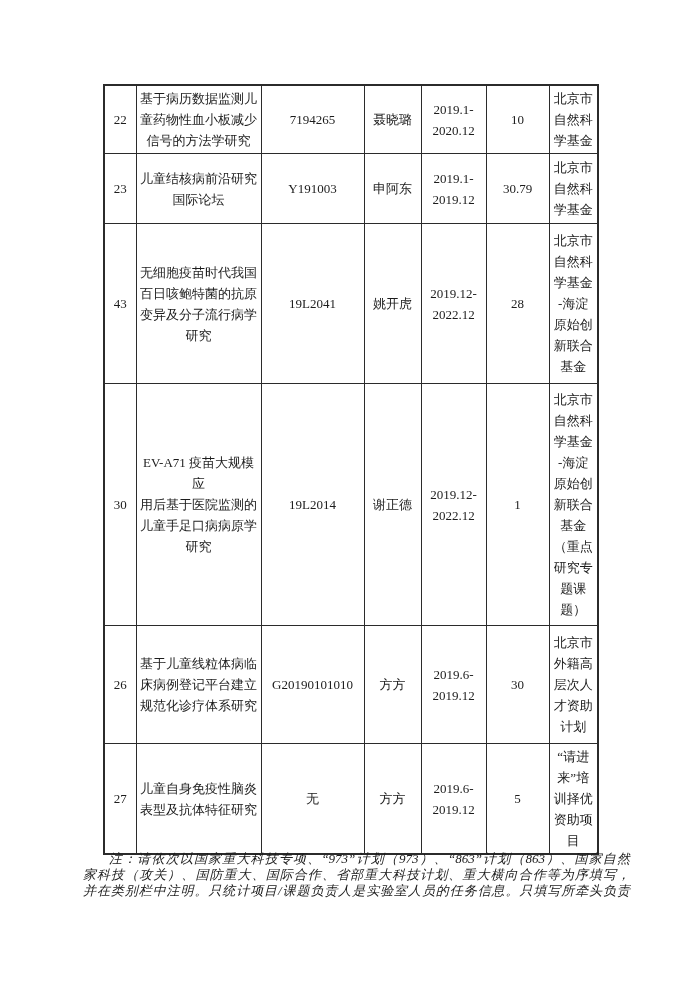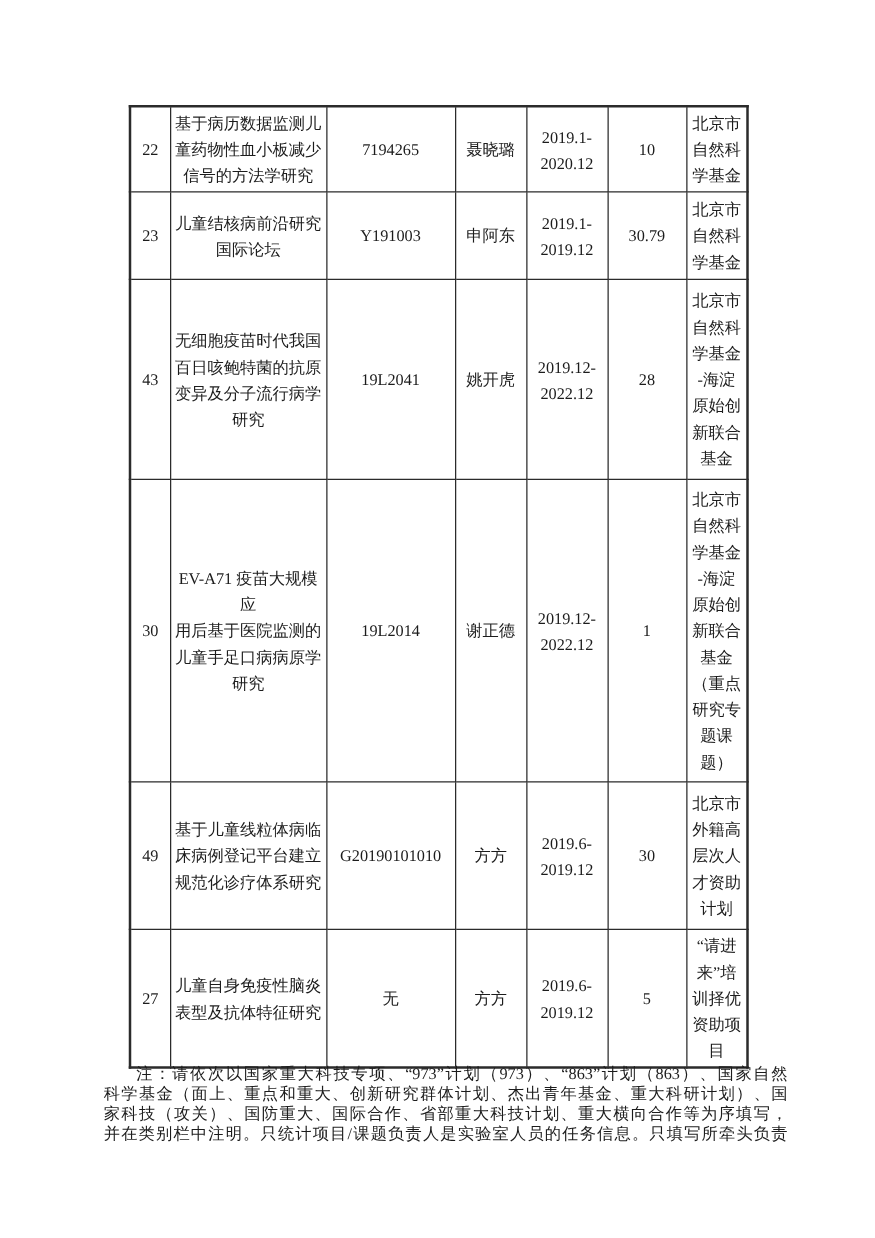--- a/index.html
+++ b/index.html
@@ -39,20 +39,21 @@
     color: #1c1c1c;
     overflow: hidden;
   }
   .footnote {
     position: absolute;
     left: 83px;
     top: 851px;
     width: 547px;
     font-size: 13px;
     line-height: 16px;
+    font-style: italic;
     color: #1c1c1c;
   }
   .footnote .fline {
     text-align: justify;
     text-align-last: justify;
   }
   .footnote .fline.first {
     text-indent: 26px;
   }
 </style>
@@ -135,21 +136,21 @@
 -海淀
 原始创
 新联合
 基金
 （重点
 研究专
 题课
 题）</td>
       </tr>
       <tr style="height:118px">
-        <td>49</td>
+        <td>26</td>
         <td>基于儿童线粒体病临
 床病例登记平台建立
 规范化诊疗体系研究</td>
         <td>G20190101010</td>
         <td>方方</td>
         <td>2019.6-
 2019.12</td>
         <td>30</td>
         <td>北京市
 外籍高
@@ -170,18 +171,17 @@
 来”培
 训择优
 资助项
 目</td>
       </tr>
     </tbody>
   </table>
 
   <div class="footnote">
     <div class="fline first">注：请依次以国家重大科技专项、“973”计划（973）、“863”计划（863）、国家自然</div>
-    <div class="fline">科学基金（面上、重点和重大、创新研究群体计划、杰出青年基金、重大科研计划）、国</div>
     <div class="fline">家科技（攻关）、国防重大、国际合作、省部重大科技计划、重大横向合作等为序填写，</div>
     <div class="fline">并在类别栏中注明。只统计项目/课题负责人是实验室人员的任务信息。只填写所牵头负责</div>
   </div>
 
 </div>
 
 </body></html>

